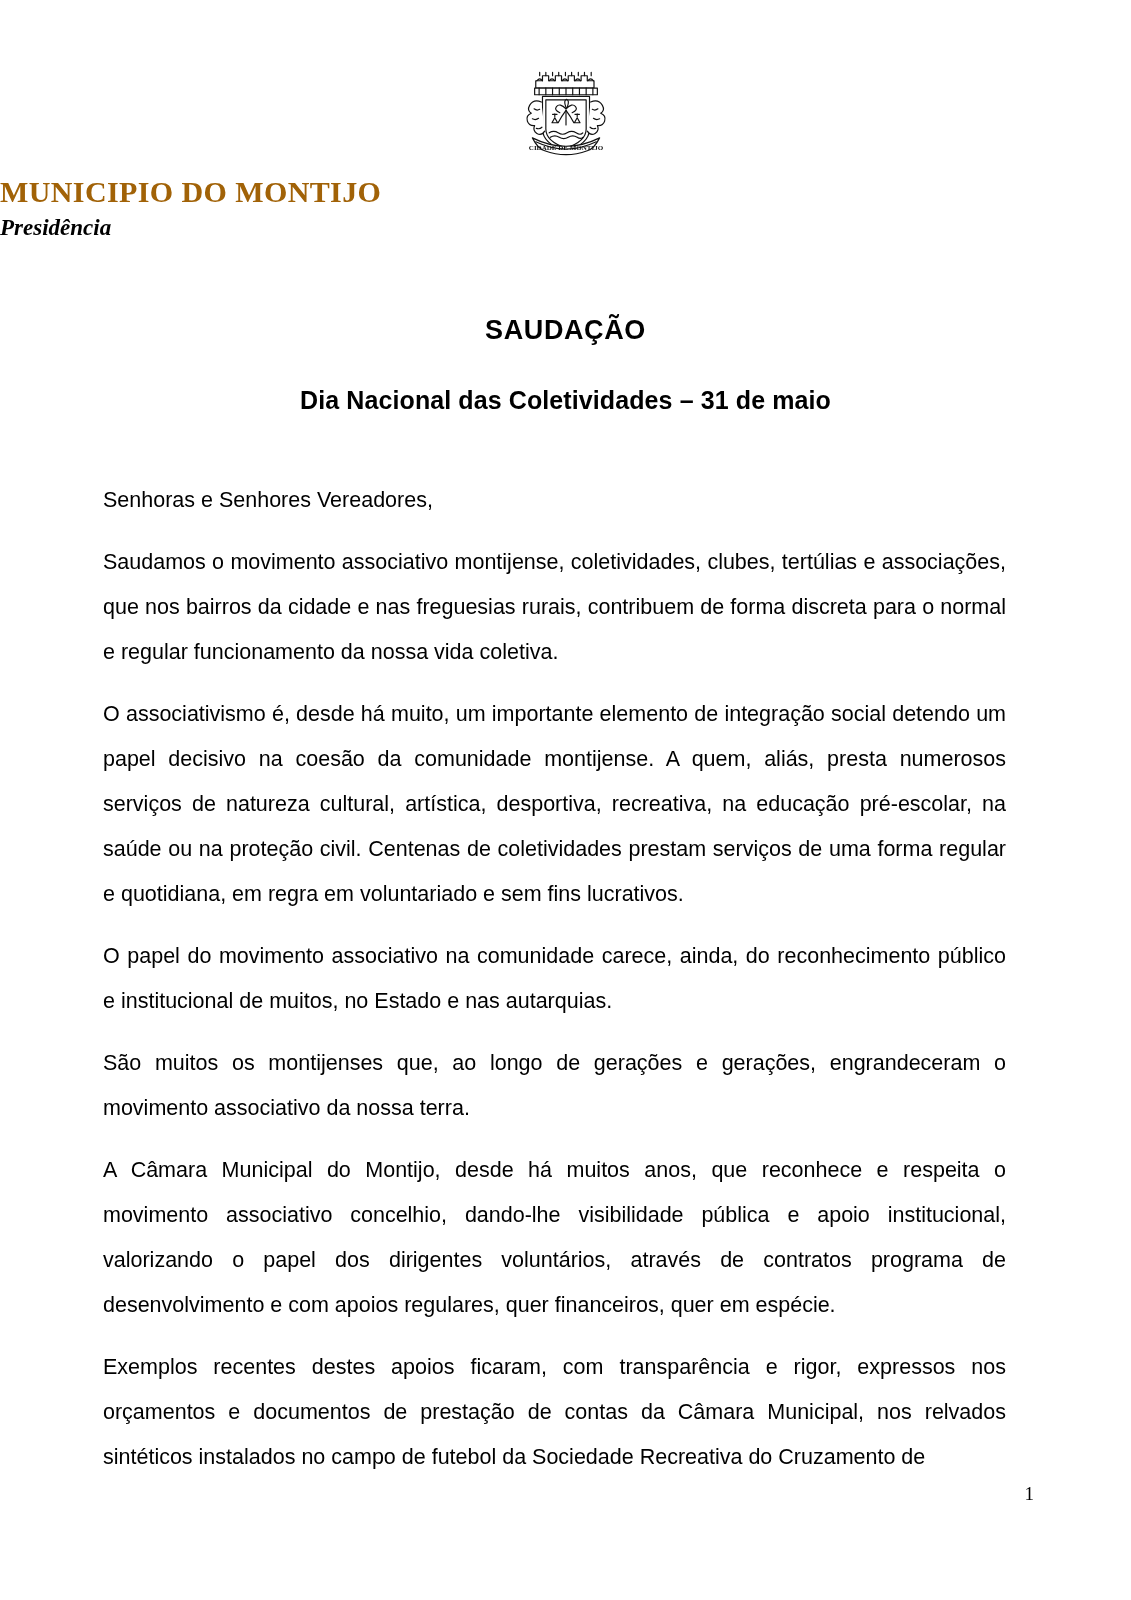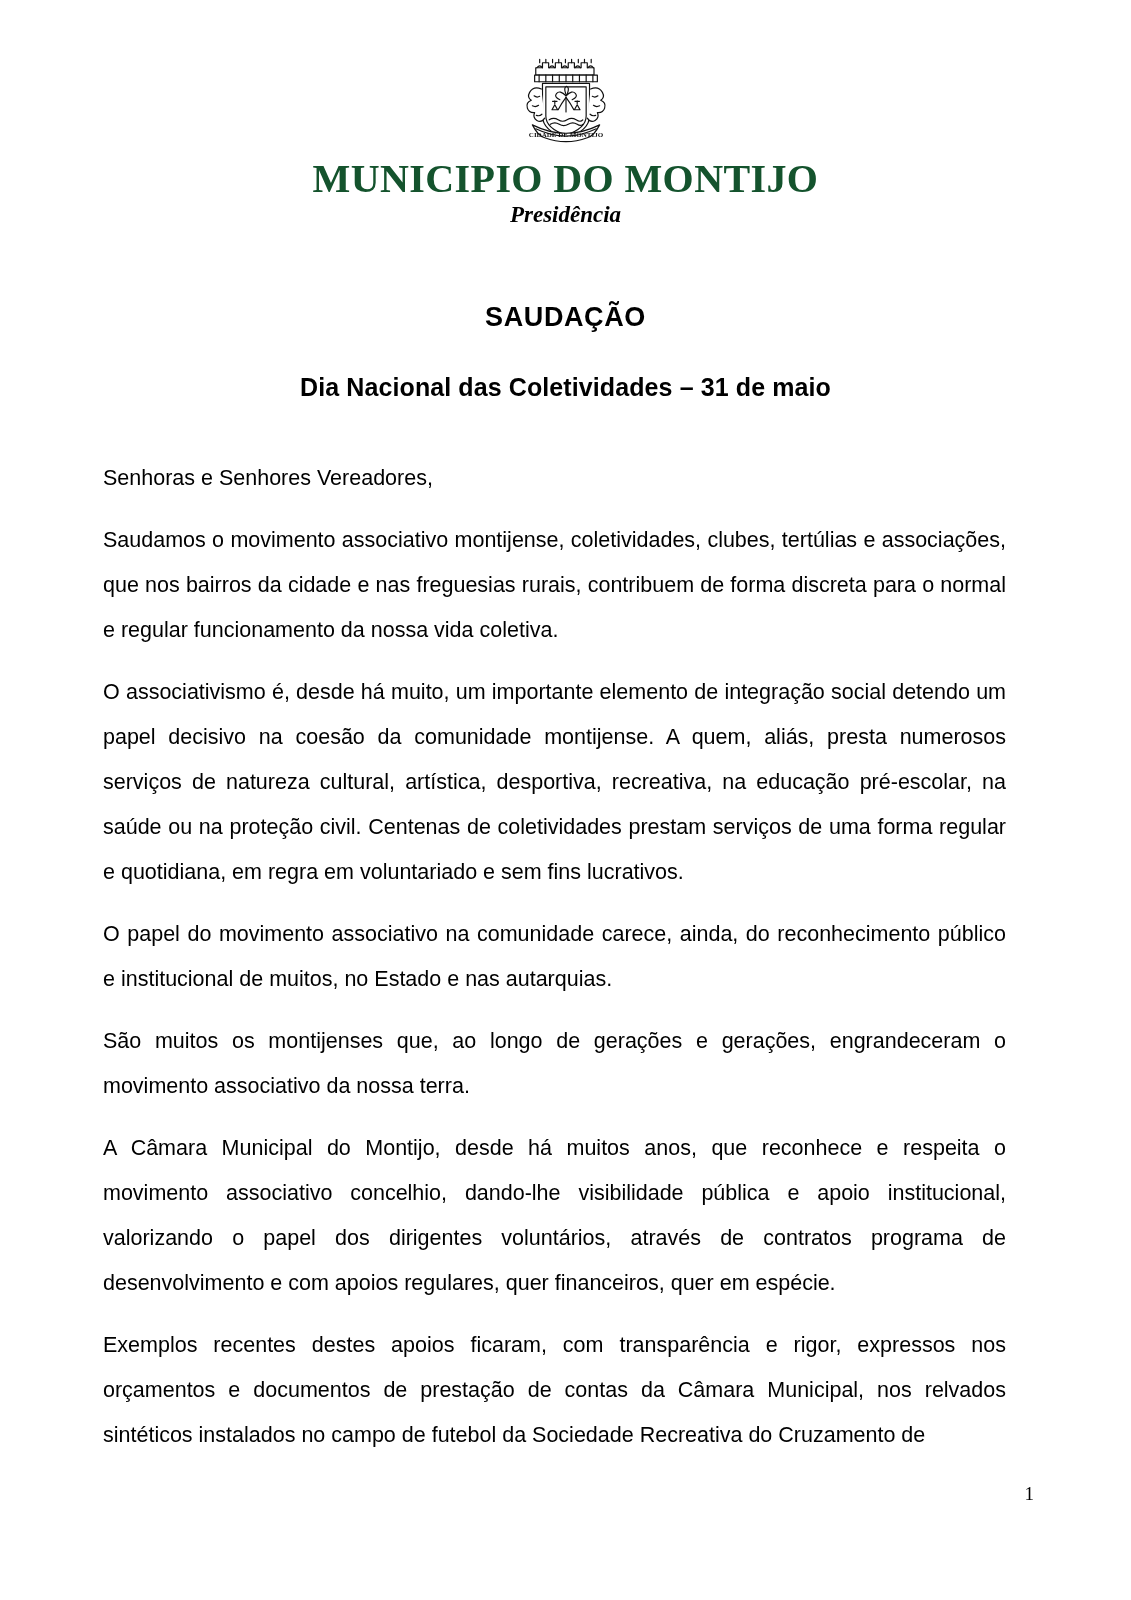--- a/index.html
+++ b/index.html
@@ -19,39 +19,39 @@
 
   .page {
     width: 1131px;
     height: 1600px;
     position: relative;
     background: #ffffff;
   }
 
   
   .letterhead {
-    padding-top: 42px;
-    text-align: center;
+    padding-top: 55px;
+    text-align: left;
   }
 
   .crest {
     width: 112px;
     height: 112px;
     margin: 0 auto 6px auto;
     display: block;
   }
 
   .org-line1,
   .org-line2 {
     font-family: "Liberation Serif", serif;
     font-weight: bold;
-    font-size: 40px;
+    font-size: 30px;
     line-height: 38px;
     letter-spacing: 0.4px;
-    color: #14532d;
+    color: #a16207;
   }
   .org-line3 {
     font-family: "Liberation Serif", serif;
     font-weight: bold;
     font-size: 23px;
     line-height: 34px;
     color: #000;
     font-style: italic;
   }
 
@@ -70,21 +70,21 @@
     font-weight: bold;
     font-size: 25px;
     letter-spacing: 0.1px;
     margin-top: 40px;
   }
 
   
   .body-block {
     position: absolute;
     left: 103px;
-    top: 456px;
+    top: 478px;
     width: 903px;
   }
 
   .para {
     font-family: "Liberation Sans Narrow", "Liberation Sans", sans-serif;
     font-size: 21.5px;
     line-height: 45px;
     text-align: justify;
     text-justify: inter-word;
     margin: 0 0 17px 0;

